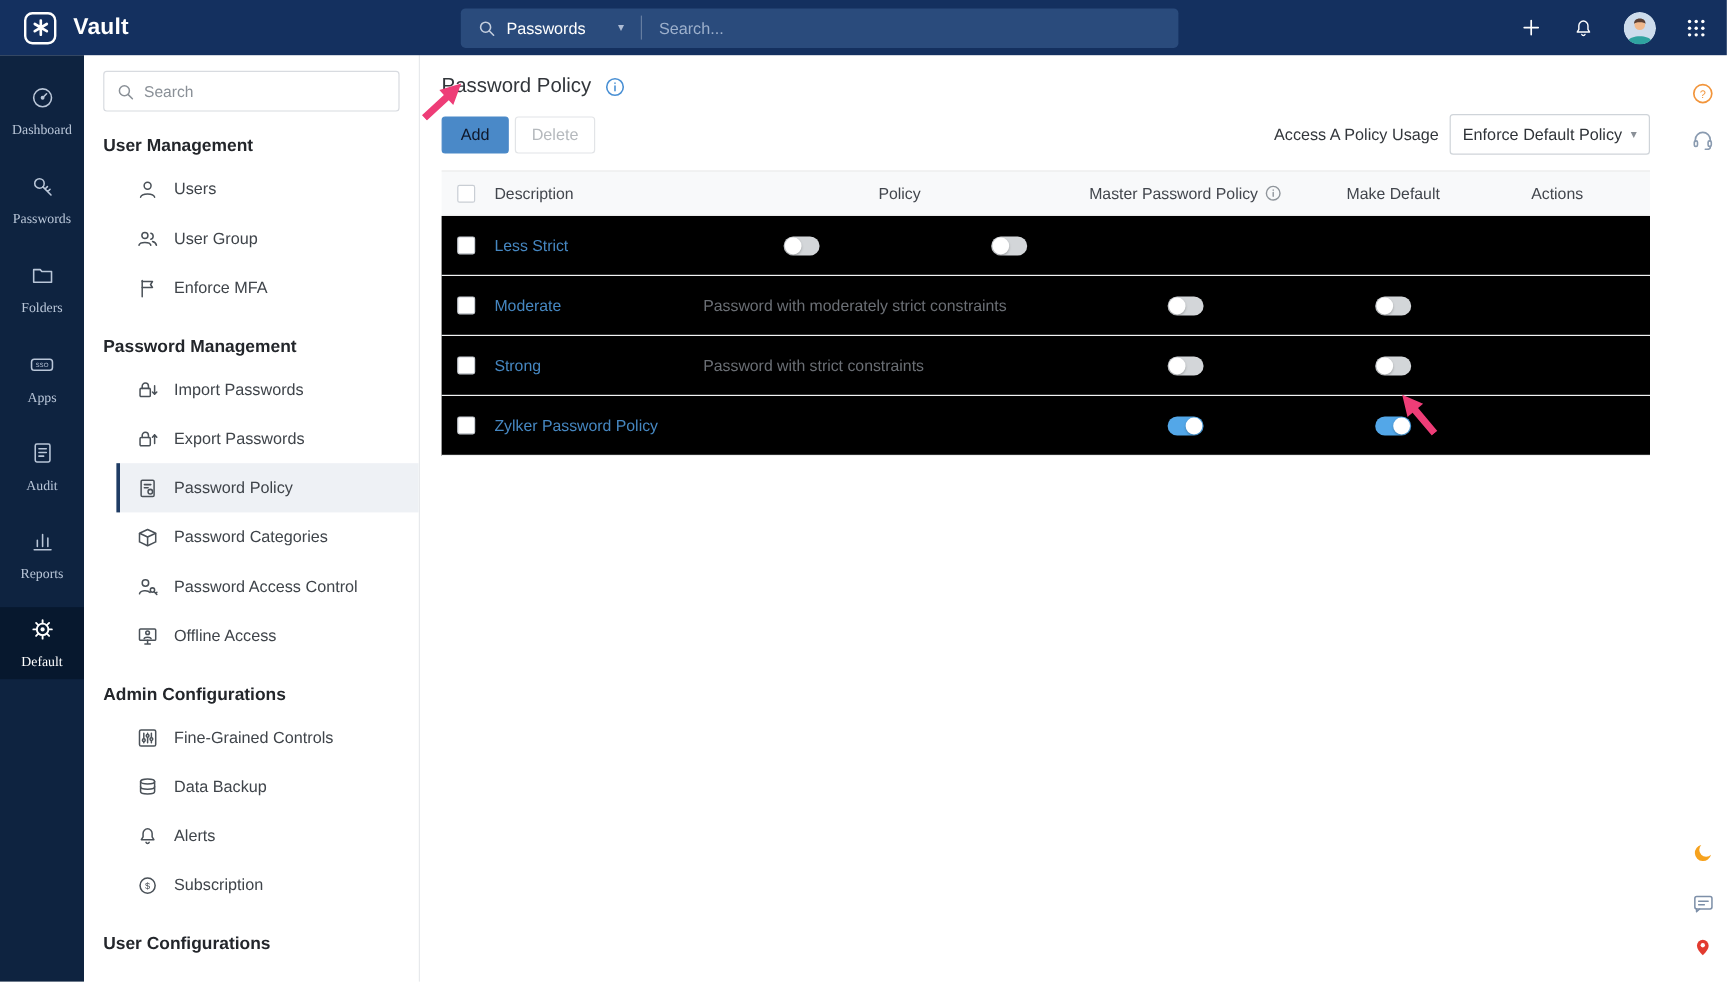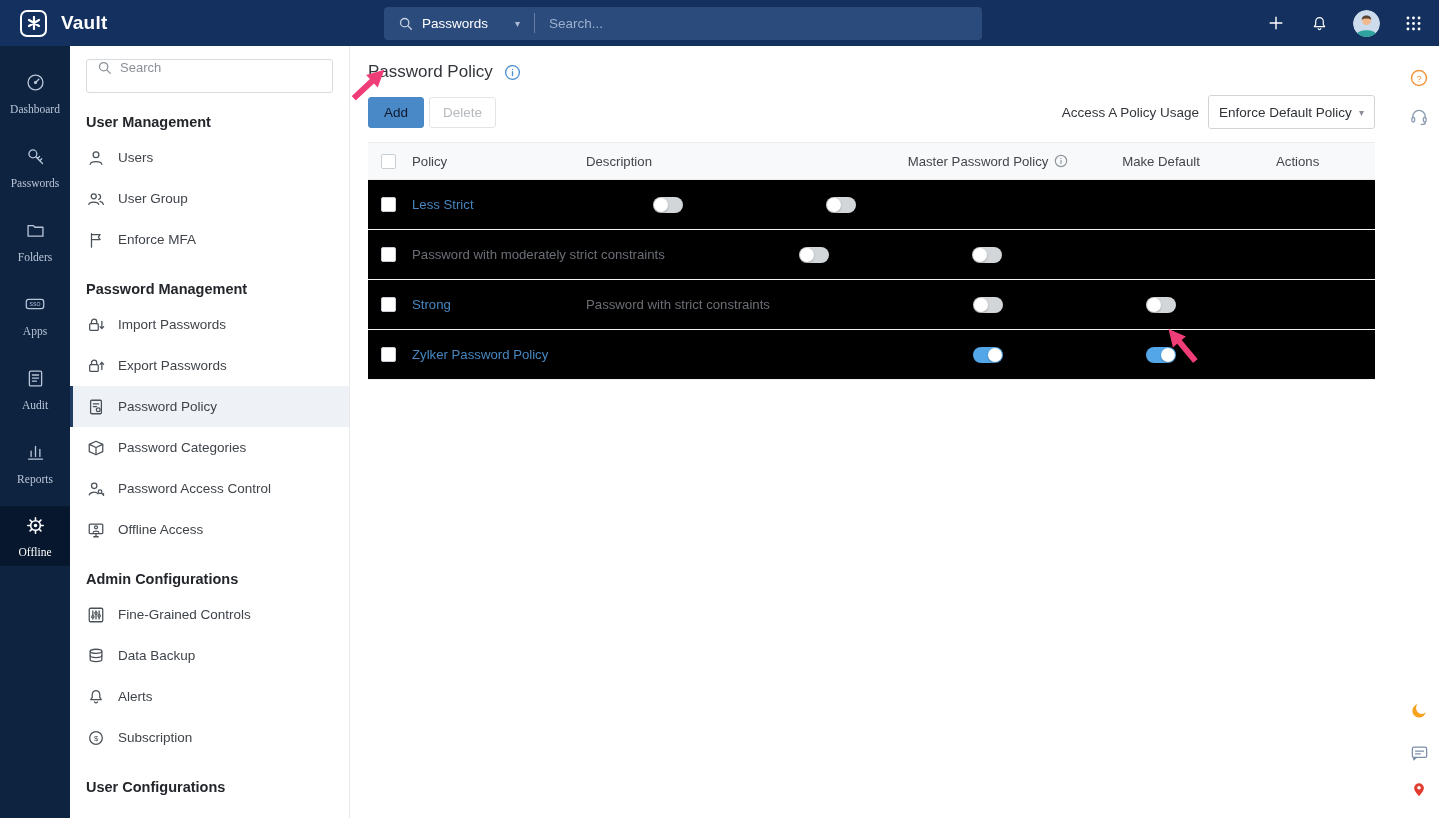--- a/index.html
+++ b/index.html
@@ -25,25 +25,25 @@
   .app { position:absolute; top:46px; left:0; right:0; bottom:0; display:flex; }
 
   
   .rail { width:70px; background:#0e2340; display:flex; flex-direction:column; padding-top:10px; flex-shrink:0; }
   .rail-item { height:74px; display:flex; flex-direction:column; align-items:center; justify-content:center; gap:6px; color:#b9c6d8; cursor:pointer; }
   .rail-item .r-label { font-size:11.5px;font-family:Liberation Serif, serif; }
   .rail-item.active { background:#07182e; color:#fff; height:60px; margin:6px 0; justify-content:center; }
 
   
   .sidebar { width:280px; background:#fff; border-right:1px solid #e7e9ec; flex-shrink:0; overflow:hidden; }
-  .side-search { margin:13px 16px 2px; height:34px; border:1px solid #d8dbe0; border-radius:3px; display:flex; align-items:flex-start; padding:0 10px; gap:8px; color:#8a9097; }
+  .side-search { margin:13px 16px 2px; height:34px; border:1px solid #d8dbe0; border-radius:3px; display:flex; align-items:center; padding:0 10px; gap:8px; color:#8a9097; }
   .side-search input { border:none; outline:none; flex:1; font-size:13px; color:#333; font-family:"Liberation Sans",sans-serif; }
   .side-search input::placeholder { color:#8a9097; }
   .section-title { font-size:14.5px; font-weight:700; color:#23262b; margin:21px 16px 7px; }
-  .side-item { height:41px; display:flex; align-items:center; gap:13px; padding-left:17px; color:#3f444a; font-size:13.5px; cursor:pointer; position:relative; }
+  .side-item { height:41px; display:flex; align-items:center; gap:13px; padding-left:17px; color:#3f444a; font-size:13.5px; cursor:pointer; position:relative;margin-left:27px; }
   .side-item .si-icon { color:#4a5158; display:flex; }
   .side-item.active { background:#eef1f5; }
   .side-item.active::before { content:""; position:absolute; left:0; top:0; bottom:0; width:3px; background:#1f3c64; }
 
   
   .content { flex:1; background:#fff; padding:0 64px 0 18px; position:relative; }
   .page-header { display:flex; align-items:center; gap:11px; margin-top:16px; }
   .page-title { font-size:17px; font-weight:500; color:#32363b; }
   .toolbar { display:flex; align-items:center; margin-top:13px; }
   .btn-add { background:#4a89c8; color:#0f172a; border:1px solid #4a89c8; border-radius:3px; font-size:13.5px; padding:7px 15px; cursor:pointer; font-family:"Liberation Sans",sans-serif; }
@@ -196,21 +196,21 @@
             <path d="M7 16.5v-6M12 16.5V5M17 16.5v-8"></path>
           </svg></span>
       <span class="r-label">Reports</span>
     </div>
     <div class="rail-item active">
       <span><svg width="21" height="21" viewBox="0 0 24 24" fill="none" stroke="currentColor" stroke-width="1.8" stroke-linecap="round">
             <circle cx="12" cy="12" r="5.5"></circle>
             <circle cx="12" cy="12" r="2" fill="currentColor" stroke="none"></circle>
             <path d="M12 3.2v3M12 17.8v3M3.2 12h3M17.8 12h3M5.8 5.8l2.1 2.1M16.1 16.1l2.1 2.1M18.2 5.8l-2.1 2.1M7.9 16.1l-2.1 2.1"></path>
           </svg></span>
-      <span class="r-label">Offline</span>
+      <span class="r-label">Default</span>
     </div>
   </nav>
 
   <aside class="sidebar">
     <div class="side-search">
       <span style="display:flex;">
           <svg width="15" height="15" viewBox="0 0 18 18" fill="none" stroke="currentColor" stroke-width="1.5" stroke-linecap="round">
             <circle cx="8" cy="8" r="5"></circle>
             <path d="M11.8 11.8L16 16"></path>
           </svg>
@@ -379,22 +379,22 @@
           <span class="chev">▾</span>
         </div>
       </div>
     </div>
 
     <div class="ptable">
       <div class="thead">
         <span class="cell c-check">
             <span class="checkbox"></span>
           </span>
+        <span class="cell c-desc" style="color:#42464d;">Description</span>
         <span class="cell c-policy">Policy</span>
-        <span class="cell c-desc" style="color:#42464d;">Description</span>
         <span class="cell c-master">
           <span>Master Password Policy</span>
           <span class="info-gray">
               <svg width="14" height="14" viewBox="0 0 18 18" fill="none" stroke="currentColor" stroke-width="1.5" stroke-linecap="round">
                 <circle cx="9" cy="9" r="7.3"></circle>
                 <path d="M9 8.2v4M9 5.6v.2"></path>
               </svg>
             </span>
         </span>
         <span class="cell c-default">Make Default</span>
@@ -412,20 +412,23 @@
             <span class="toggle"></span>
           </span>
         <span class="cell c-default">
             <span class="toggle"></span>
           </span>
         <span class="cell c-actions"></span>
       </div>
       <div class="trow">
         <span class="cell c-check">
             <span class="checkbox"></span>
+          </span>
+        <span class="cell c-policy">
+            <a class="plink">Moderate</a>
           </span>
         <span class="cell c-desc">Password with moderately strict constraints</span>
         <span class="cell c-master">
             <span class="toggle"></span>
           </span>
         <span class="cell c-default">
             <span class="toggle"></span>
           </span>
         <span class="cell c-actions"></span>
       </div>

